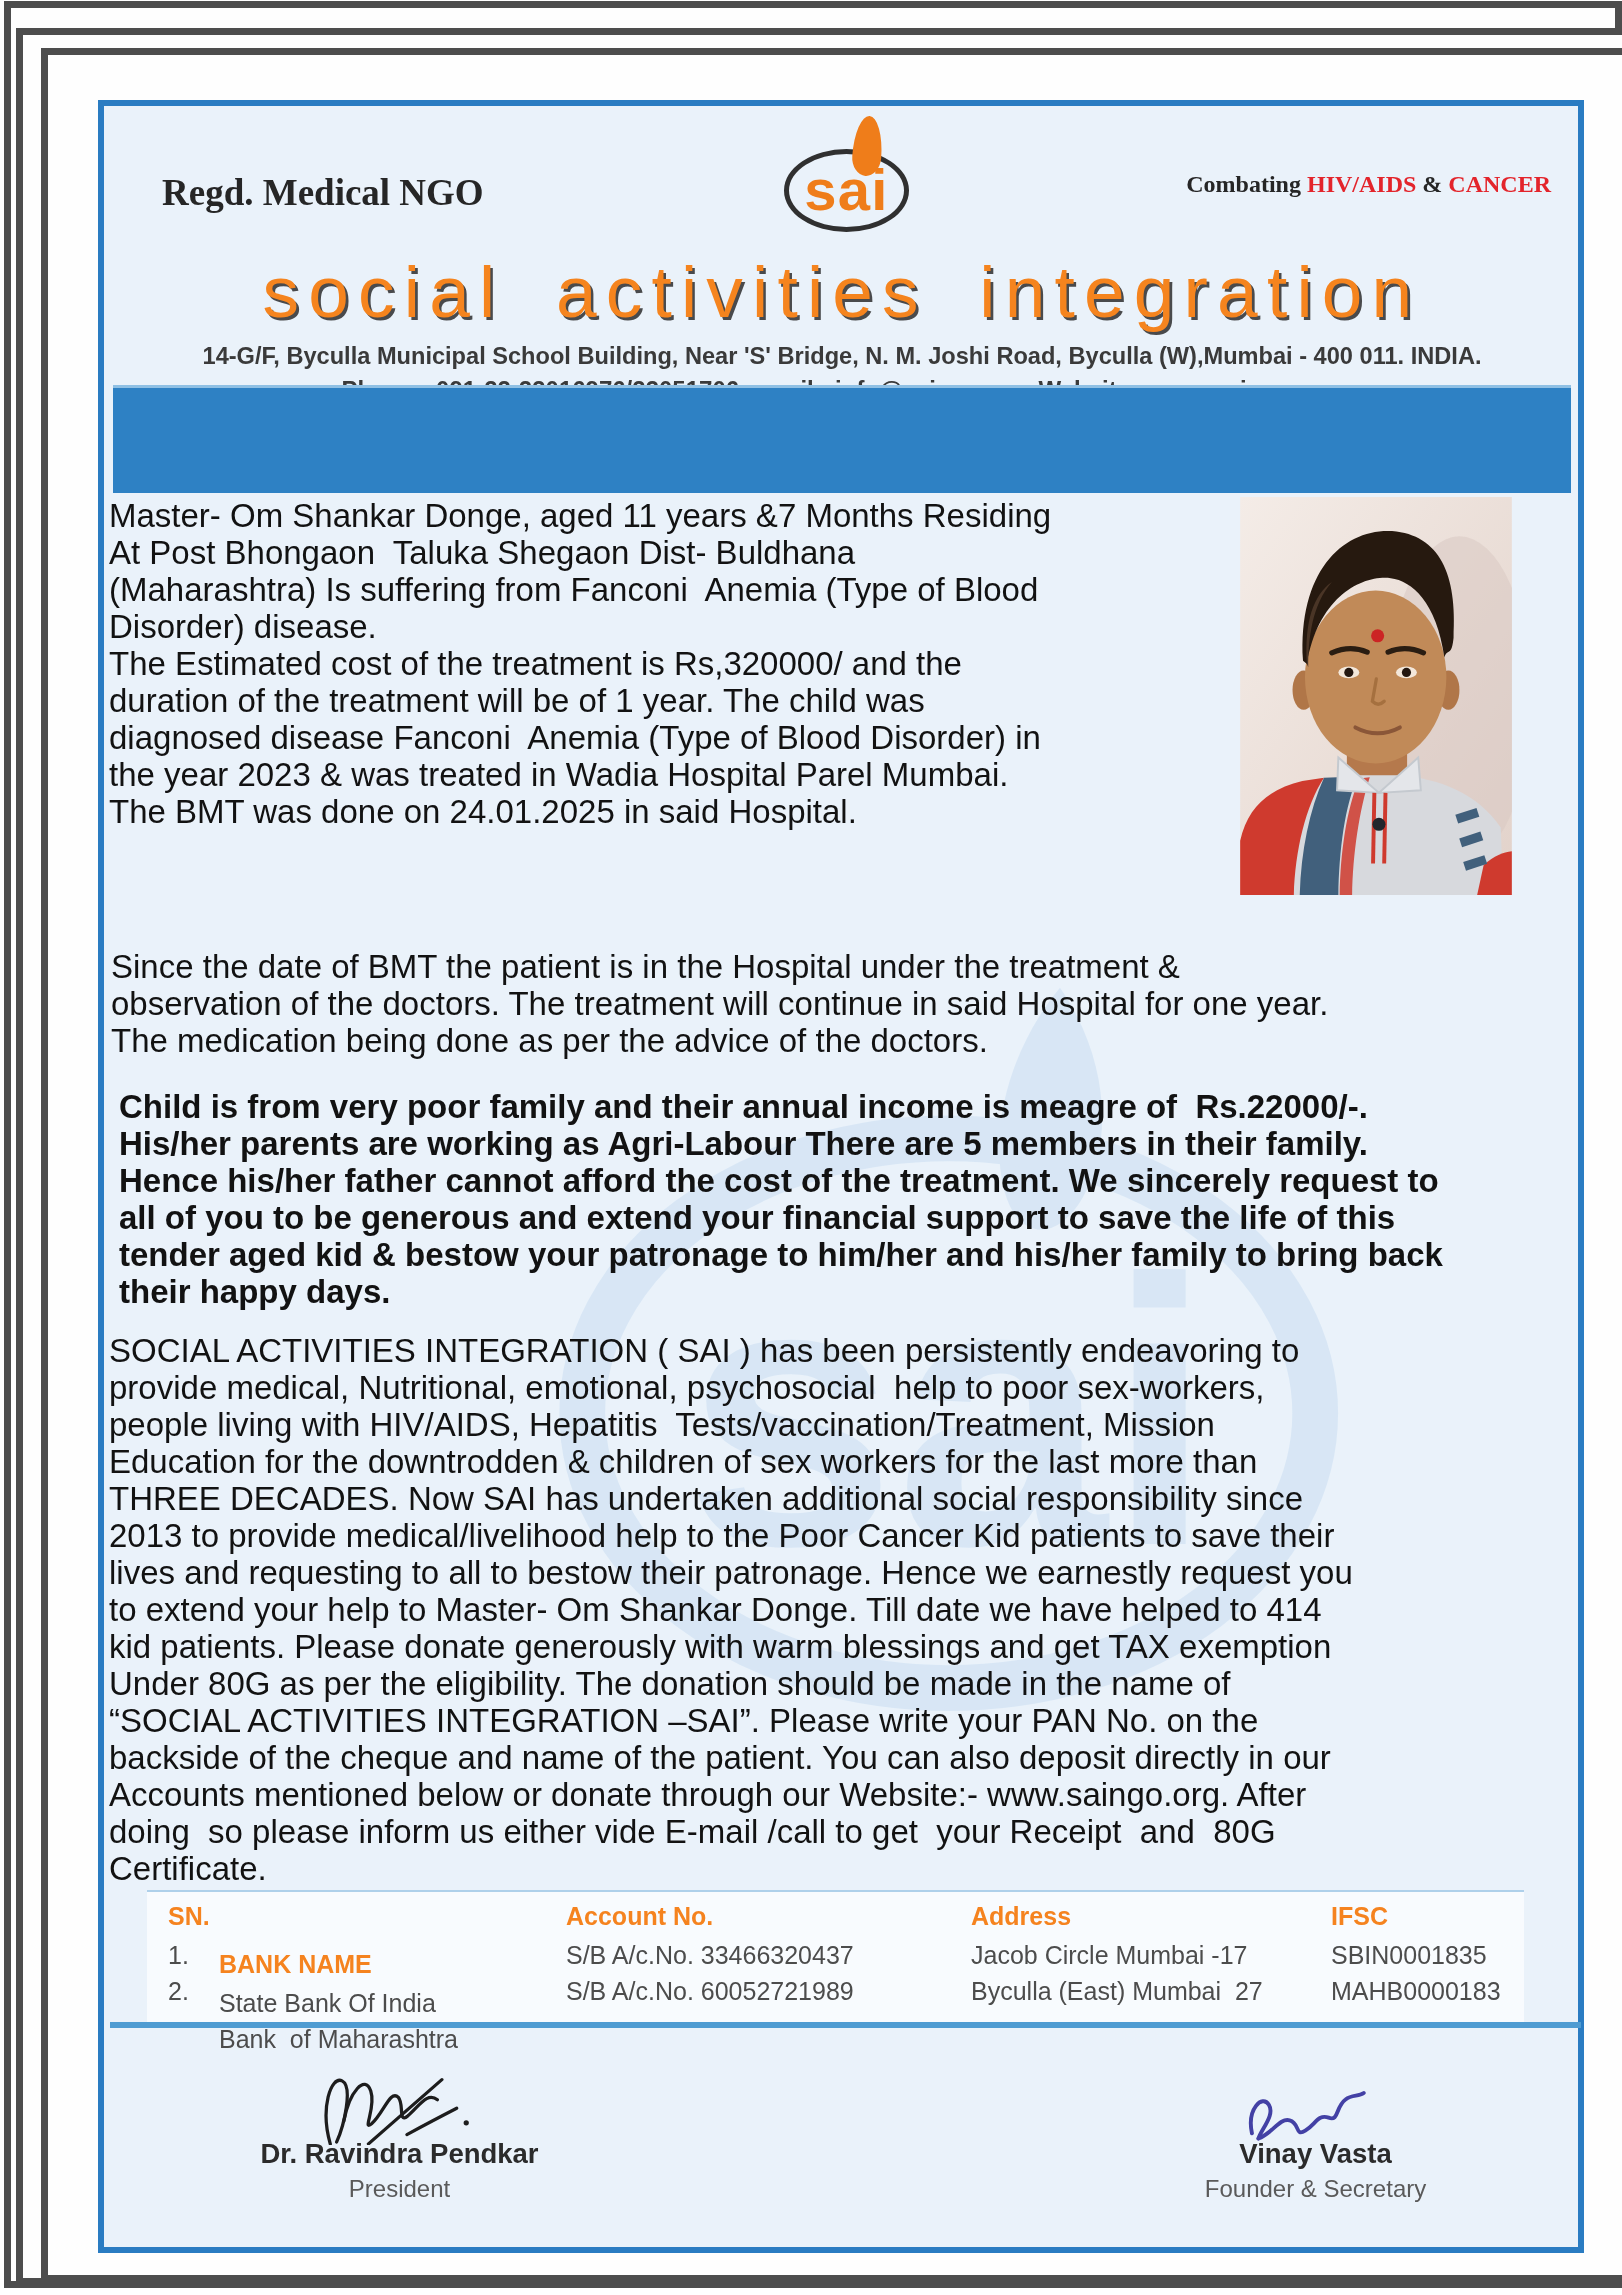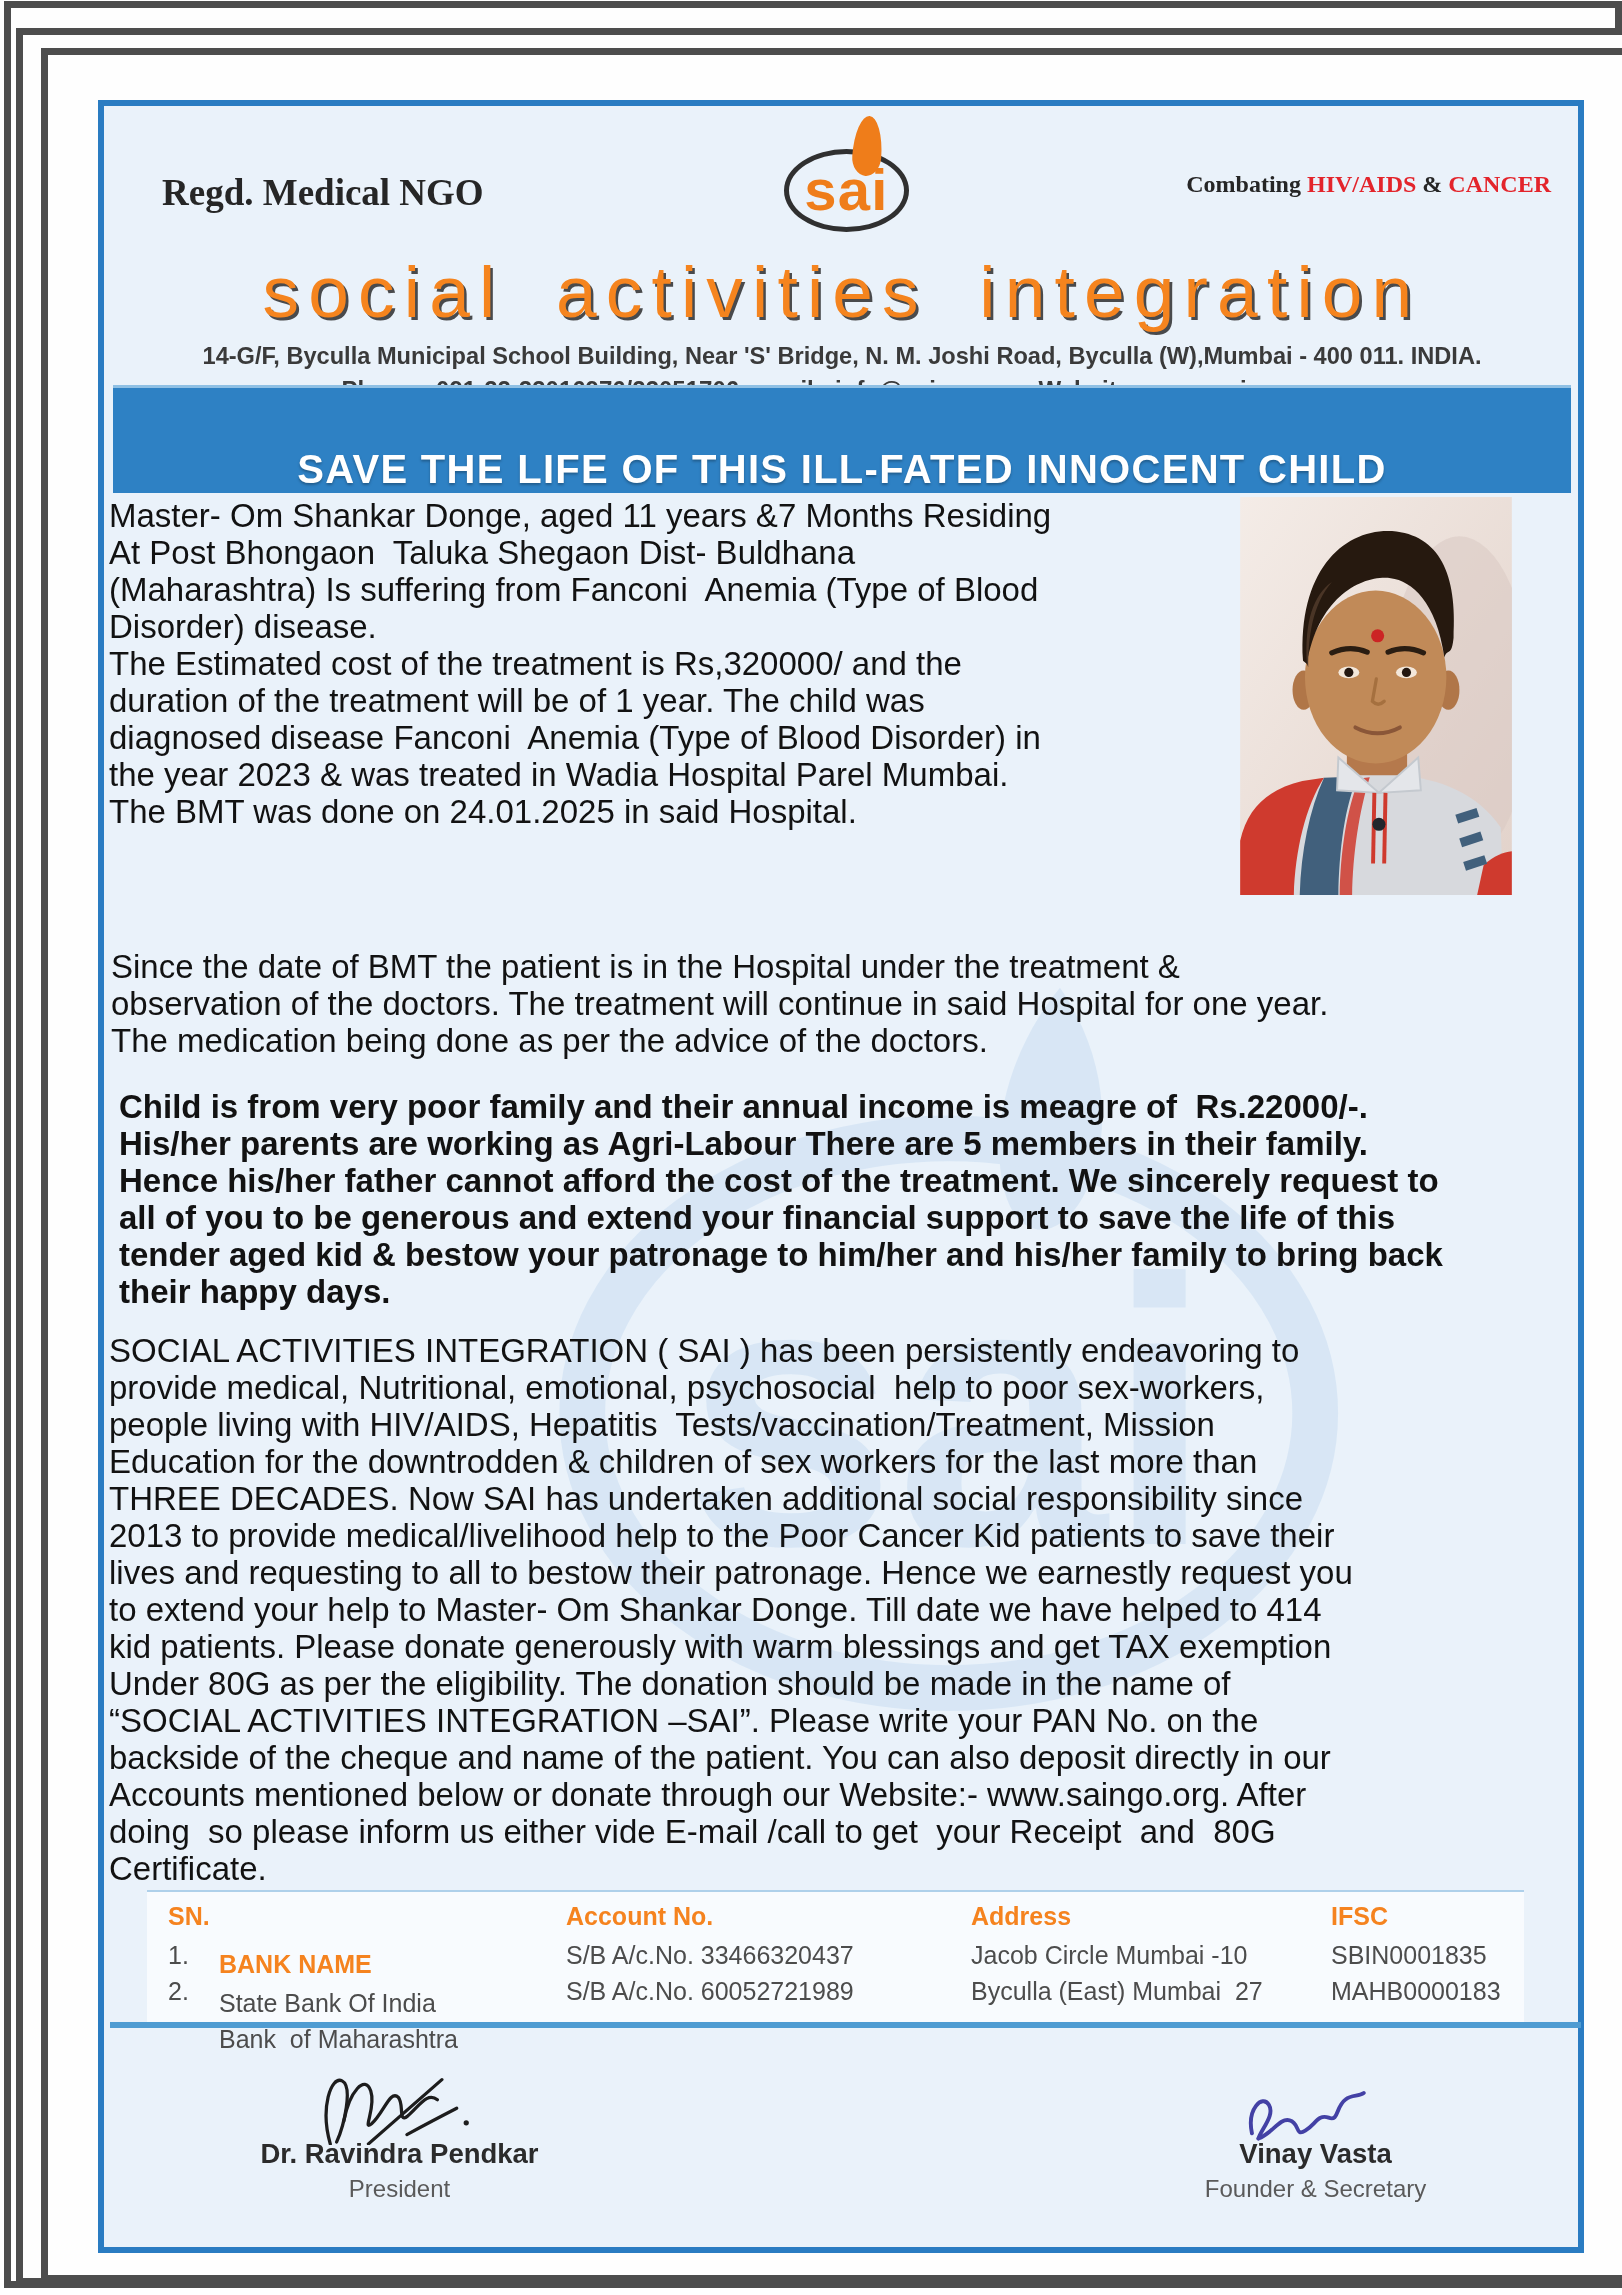--- a/index.html
+++ b/index.html
@@ -122,21 +122,20 @@
   <span>sai</span>
 </div>
 <div class="layer abs logo-flame"></div>
 
 <div class="layer abs org-title">social activities integration</div>
 <div class="layer abs addr1">14-G/F, Byculla Municipal School Building, Near 'S' Bridge, N. M. Joshi Road, Byculla (W),Mumbai - 400 011. INDIA.</div>
 <div class="layer abs addr2">Phone : 091-22-23016976/23051706, email : info@saingo.org, Website : www.saingo.org.</div>
 <div class="layer abs addr3">Reg. No. F-21793 (BOM); PAN No : AACTS0408E</div>
 
 <div class="layer abs banner">
-  <div class="l2">SAVE THE LIFE OF THIS ILL-FATED INNOCENT CHILD</div>
 </div>
 
 <svg class="layer abs photo" viewBox="0 0 415 608" width="272" height="398">
   <defs>
     <linearGradient id="pbg" x1="0" y1="0" x2="1" y2="1">
       <stop offset="0" stop-color="#f4ece7"></stop>
         <stop offset="1" stop-color="#e2d2ca"></stop>
     </linearGradient>
   </defs>
   <rect x="0" y="0" width="415" height="608" fill="url(#pbg)"></rect>
@@ -216,21 +215,21 @@
   <span class="c0">SN.</span>
   <span class="c1">BANK NAME</span>
   <span class="c2">Account No.</span>
   <span class="c3">Address</span>
   <span class="c4">IFSC</span>
 </div>
 <div class="layer bank-row" id="bank-r1">
   <span class="c0">1.</span>
   <span class="c1">State Bank Of India</span>
   <span class="c2">S/B A/c.No. 33466320437</span>
-  <span class="c3">Jacob Circle Mumbai -10</span>
+  <span class="c3">Jacob Circle Mumbai -17</span>
   <span class="c4">SBIN0001835</span>
 </div>
 <div class="layer bank-row" id="bank-r2">
   <span class="c0">2.</span>
   <span class="c1">Bank  of Maharashtra</span>
   <span class="c2">S/B A/c.No. 60052721989</span>
   <span class="c3">Byculla (East) Mumbai  27</span>
   <span class="c4">MAHB0000183</span>
 </div>
 <div class="layer abs blue-rule"></div>

